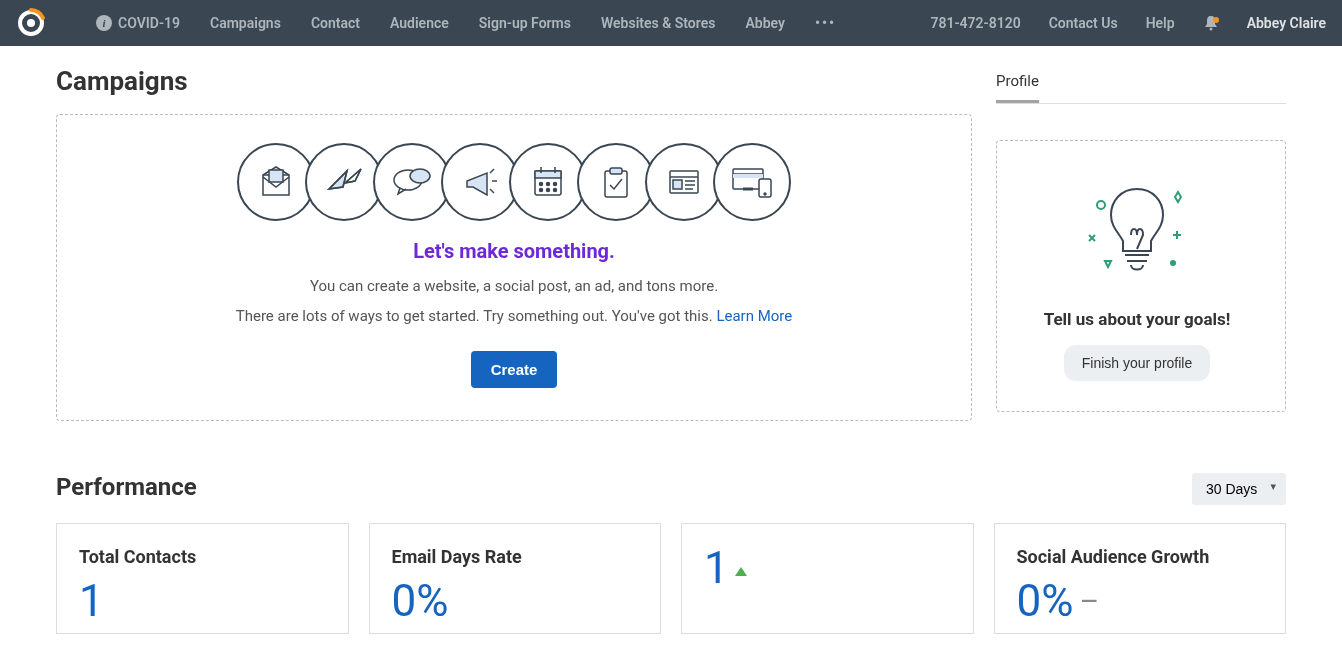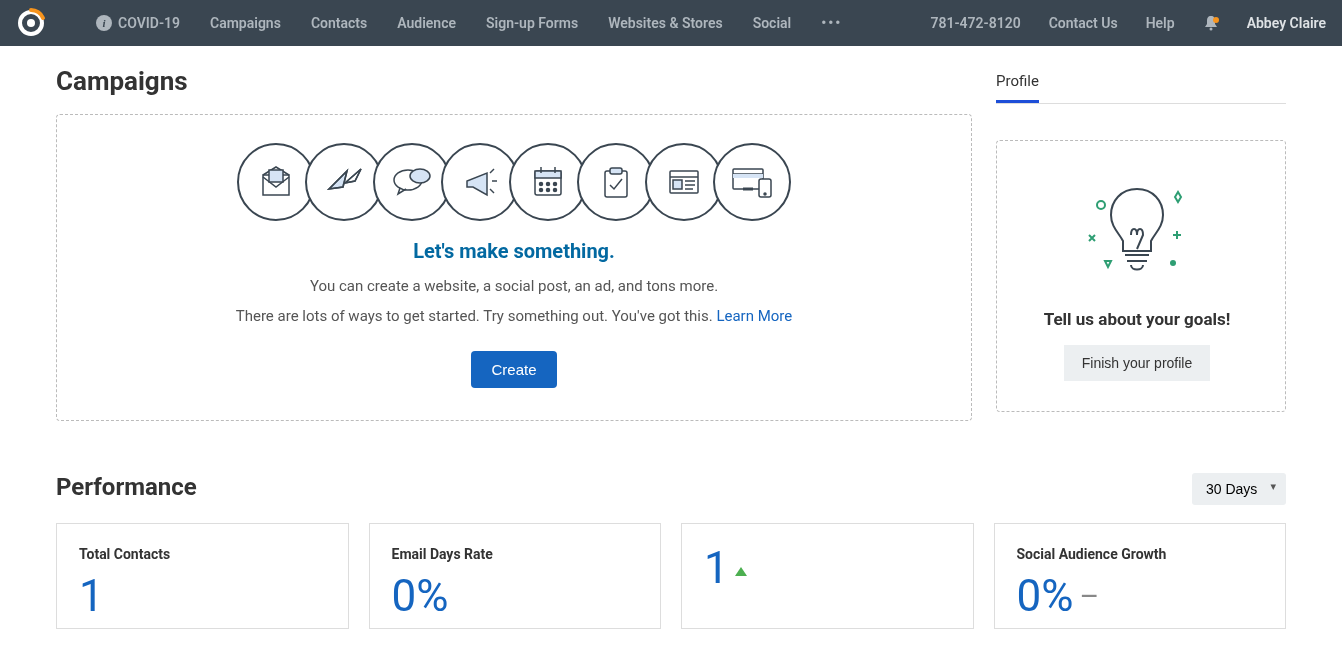--- a/index.html
+++ b/index.html
@@ -14,39 +14,39 @@
   .nav-right { display: flex; align-items: center; gap: 28px; margin-left: 22px; }
   .bell { position: relative; width: 16px; height: 16px; }
   .container { display: flex; padding: 20px 56px 0 56px; gap: 24px; }
   .main-col { flex: 1; }
   .side-col { width: 290px; }
   h1.page-title { font-size: 26px; font-weight: 700; color: #333; margin-bottom: 18px; }
   .dashed-box { border: 1px dashed #bbb; border-radius: 4px; padding: 28px 24px 32px 24px; text-align: center; }
   .icon-row { display: flex; justify-content: center; margin-bottom: 18px; }
   .icon-circle { width: 78px; height: 78px; border: 2px solid #3a4651; border-radius: 50%; background: #fff; margin-left: -10px; display: flex; align-items: center; justify-content: center; }
   .icon-circle:first-child { margin-left: 0; }
-  .hero-title { font-size: 20px; font-weight: 700; margin-bottom: 14px; color: #0369a1; }
+  .hero-title { font-size: 20px; font-weight: 700; margin-bottom: 14px; color: #6d28d9; }
   .hero-sub { font-size: 15px; color: #555; margin-bottom: 12px; }
   .learn-link { color: #1565c0; cursor: pointer; }
-  .create-btn { background: #1565c0; color: #fff; border: none; padding: 10px 20px; font-size: 15px; font-weight: 400; border-radius: 4px; cursor: pointer; margin-top: 14px; }
+  .create-btn { background: #1565c0; color: #fff; border: none; padding: 10px 20px; font-size: 15px; font-weight: 700; border-radius: 4px; cursor: pointer; margin-top: 14px; }
   
   .tab-row { border-bottom: 1px solid #ddd; margin-bottom: 36px; }
-  .tab { display: inline-block; padding: 6px 0 10px 0; font-size: 15px; color: #333; border-bottom: 3px solid #1d4ed8; cursor: pointer; }
+  .tab { display: inline-block; padding: 6px 0 10px 0; font-size: 15px; color: #333; border-bottom: 3px solid #a3a3a3; cursor: pointer; }
   .goals-box { border: 1px dashed #bbb; border-radius: 4px; padding: 34px 20px 30px 12px; text-align: center; }
   .goals-title { font-size: 17px; font-weight: 700; margin: 20px 0 16px 0; }
-  .finish-btn { background: #eceff1; border: none; padding: 10px 18px; font-size: 14px; color: #333; cursor: pointer; border-radius: 0; }
+  .finish-btn { background: #eceff1; border: none; padding: 10px 18px; font-size: 14px; color: #333; cursor: pointer; border-radius: 12px; }
   
   .perf-row { display: flex; align-items: flex-start; justify-content: space-between; padding: 0 56px; margin-top: 52px; }
   .perf-title { font-size: 24px; font-weight: 700; }
   .range-select { background: #eceff1; border: none; padding: 8px 28px 8px 14px; font-size: 14px; border-radius: 3px; appearance: none; position: relative; }
   .range-wrap { position: relative; display: inline-block; }
   .range-wrap::after { content: "▾"; position: absolute; right: 10px; top: 7px; font-size: 11px; color: #555; pointer-events: none; }
   .cards { display: flex; gap: 20px; padding: 18px 56px 0 56px; }
   .card { flex: 1; border: 1px solid #ddd; padding: 22px 22px 10px 22px; }
-  .card-label { font-size: 14px; font-weight: 700; color: #333; margin-bottom: 12px; }
+  .card-label { font-size: 18px; font-weight: 700; color: #333; margin-bottom: 12px; }
   .card-value { font-size: 44px; font-weight: 400; color: #1565c0; line-height: 1; display: flex; align-items: center; gap: 6px; }
   .tri-up { width: 0; height: 0; border-left: 6px solid transparent; border-right: 6px solid transparent; border-bottom: 9px solid #4caf50; margin-top:6px;}
   .dash-ind { color: #888; font-size: 30px; }
   svg { overflow: visible; }
 </style>
 </head>
 <body>
 
 <div class="topnav">
   <div class="logo">
@@ -55,25 +55,25 @@
       <circle cx="15" cy="15" r="4" fill="#fff"></circle>
       <path d="M15 2 A13 13 0 0 1 27 10" fill="none" stroke="#f7941d" stroke-width="4" stroke-linecap="round"></path>
     </svg>
   </div>
   <div class="nav-items">
     <div class="covid nav-link">
       <span class="info-circle">i</span>
       <span>COVID-19</span>
     </div>
     <span class="nav-link">Campaigns</span>
-    <span class="nav-link">Contacts</span>
+    <span class="nav-link">Contact</span>
     <span class="nav-link">Audience</span>
     <span class="nav-link">Sign-up Forms</span>
     <span class="nav-link">Websites &amp; Stores</span>
-    <span class="nav-link">Social</span>
+    <span class="nav-link">Abbey</span>
     <span class="more-dots">•••</span>
   </div>
   <div class="nav-right">
     <span class="nav-link">781-472-8120</span>
     <span class="nav-link">Contact Us</span>
     <span class="nav-link">Help</span>
     <span class="bell">
       <svg width="16" height="16" viewBox="0 0 16 16">
         <path d="M8 1 C5 1 4 3 4 6 L4 9 L2 12 L14 12 L12 9 L12 6 C12 3 11 1 8 1 Z" fill="#aeb6bd"></path>
         <circle cx="8" cy="14" r="1.5" fill="#aeb6bd"></circle>

